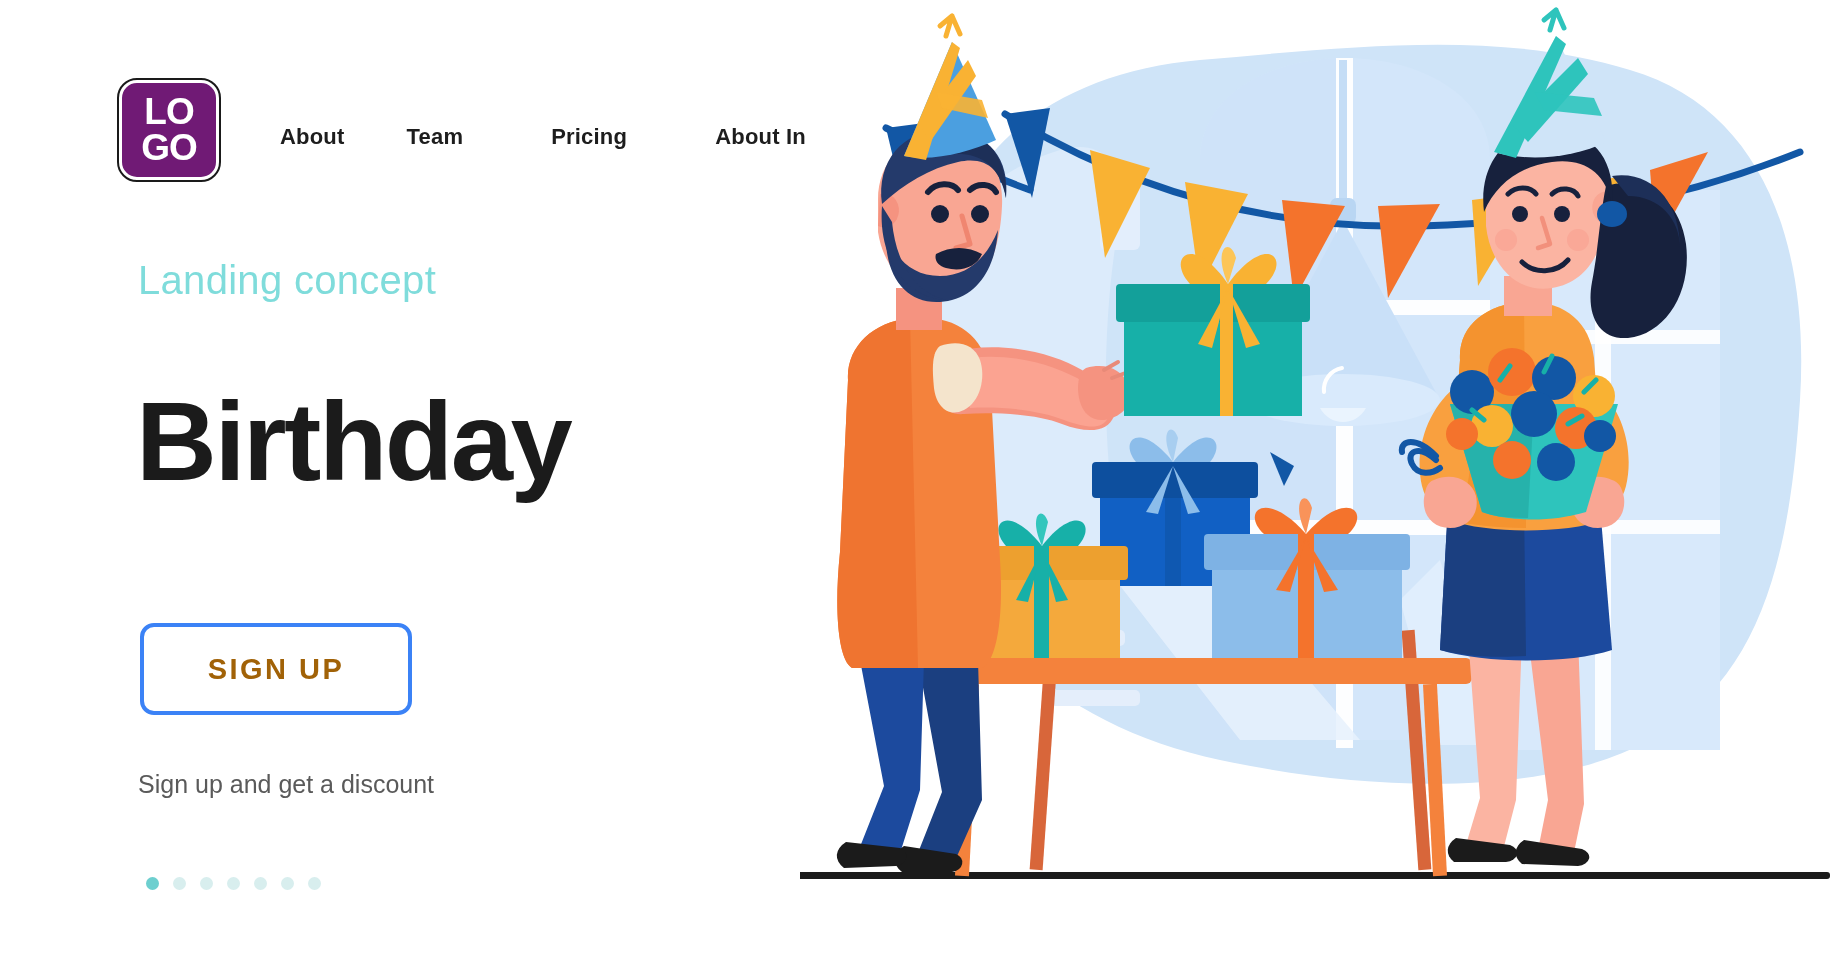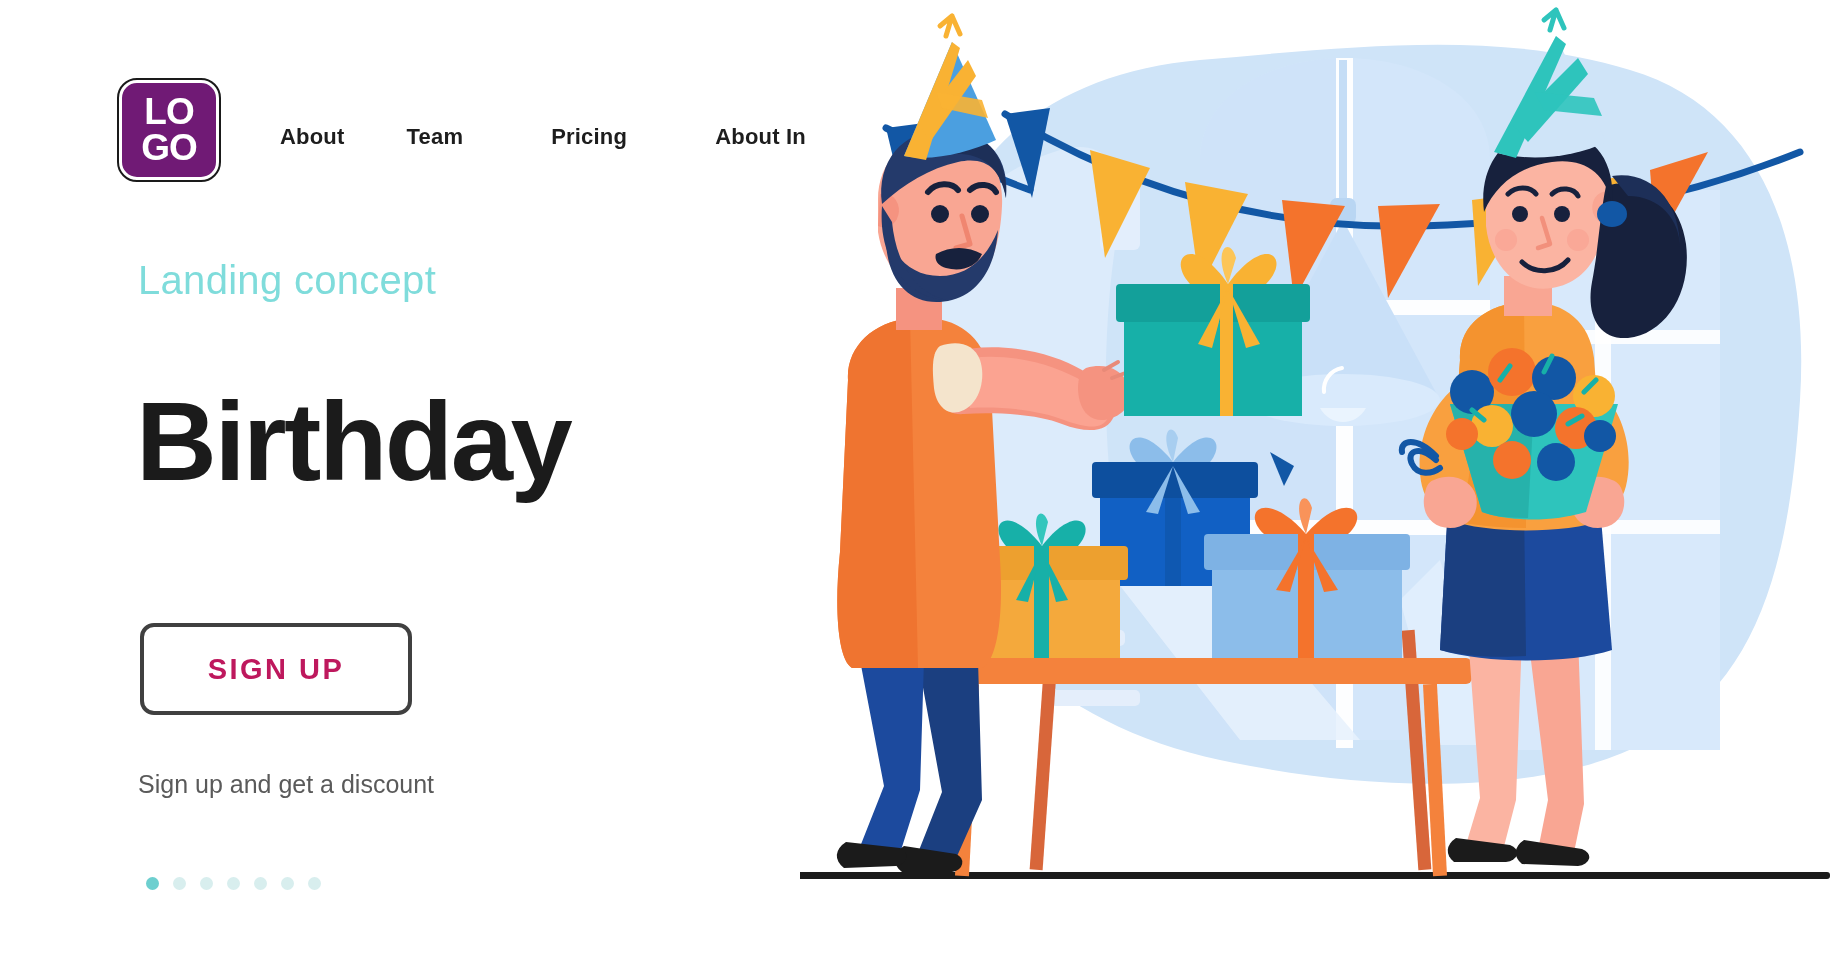--- a/index.html
+++ b/index.html
@@ -30,22 +30,22 @@
   .dots-menu i { width:20px; height:20px; border-radius:50%; background:#17181c; display:block; }
 
   
   .hero { position:absolute; left:0; top:0; width:760px; height:980px;margin-left:16px; }
   .eyebrow { position:absolute; left:122px; top:258px; color:#7fdcdb;
              font-size:40px; font-weight:400; letter-spacing:0.3px; }
   .headline { position:absolute; left:120px; top:386px; color:#1b1b1b;
               font-size:112px; font-weight:bold; letter-spacing:-2.5px; line-height:1; }
 
   .cta { position:absolute; left:124px; top:623px; width:272px; height:92px;
-         border:4px solid #404040; border-radius:14px; background:transparent;
-         color:#be185d; font-size:29px; font-weight:bold; letter-spacing:2.5px;
+         border:4px solid #3b82f6; border-radius:14px; background:transparent;
+         color:#a16207; font-size:29px; font-weight:bold; letter-spacing:2.5px;
          display:flex; align-items:center; justify-content:center; cursor:pointer; }
 
   .subtext { position:absolute; left:122px; top:770px; color:#5a5a5a;
              font-size:25px; font-weight:400; }
 
   .pager { position:absolute; left:130px; top:877px; display:flex; gap:14px; align-items:center; }
   .pager i { width:13px; height:13px; border-radius:50%; background:#d8eeee; display:block; cursor:pointer; }
   .pager i.active { background:#6dcfcf; }
 
   

